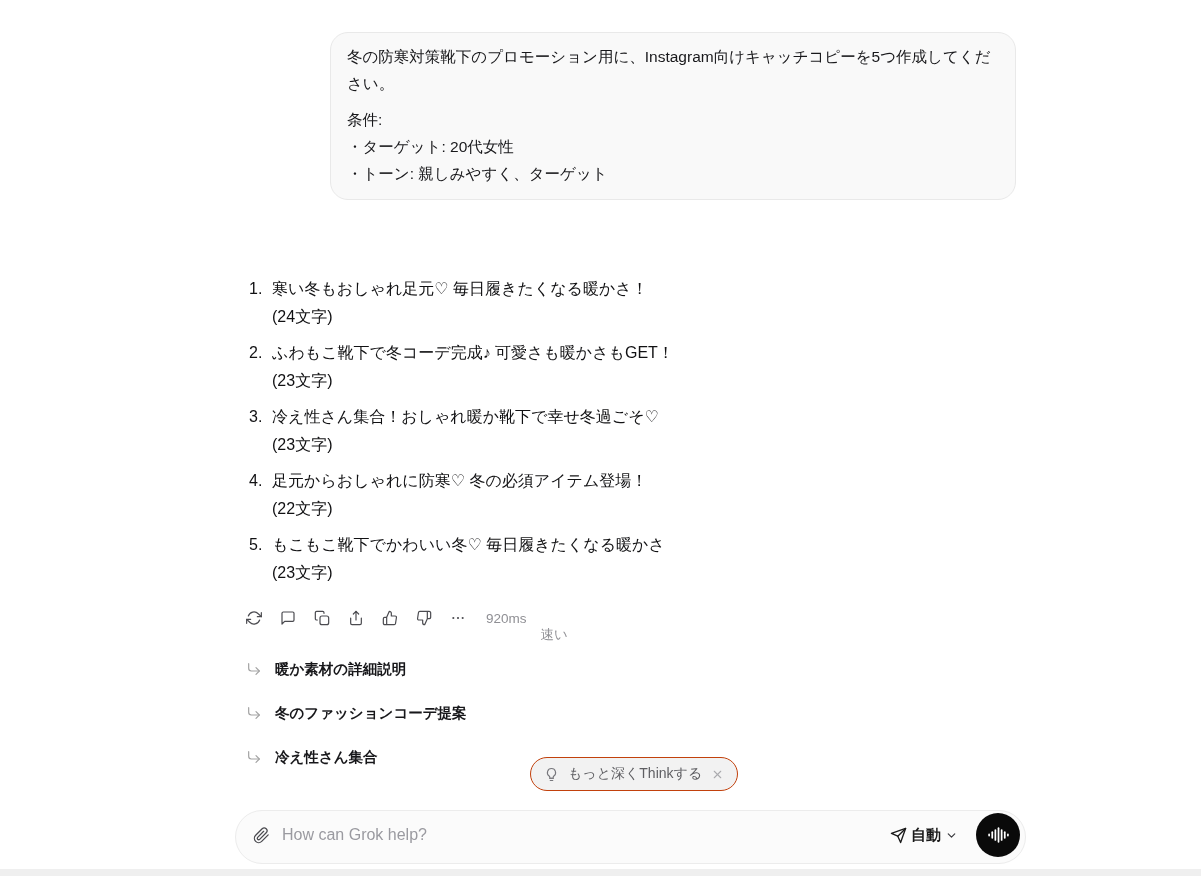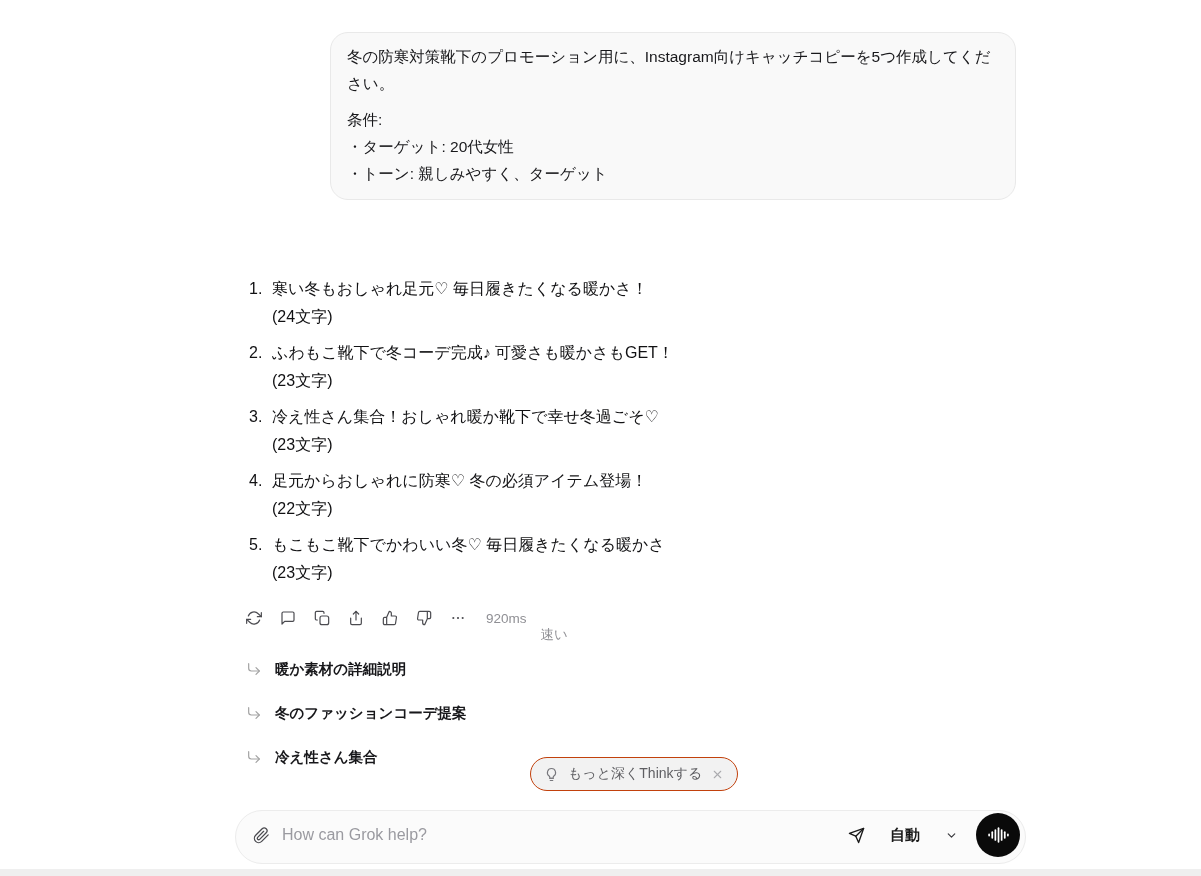--- a/index.html
+++ b/index.html
@@ -87,21 +87,21 @@
     padding: 0 5px 4px 17px;
   }
   .attach-btn { background: none; border: none; padding: 0; cursor: pointer; display: flex; }
   .composer input {
     flex: 1; margin-left: 12px; border: none; outline: none; background: transparent;
     font-size: 16px; color: #141414;
     font-family: "Liberation Sans", "DejaVu Sans", sans-serif;
   }
   .composer input::placeholder { color: #9a9aa0; }
   .mode-select {
-    display: flex; align-items: center; gap: 25px;
+    display: flex; align-items: center; gap: 4px;
     background: none; border: none; padding: 0 10px 0 0; cursor: pointer;
     font-size: 15px; font-weight: 600; color: #1a1a1a;
     font-family: "Liberation Sans", "DejaVu Sans", sans-serif;
   }
   .voice-btn {
     width: 44px; height: 44px; border-radius: 50%;
     background: #0a0a0a; border: none; cursor: pointer;
     display: flex; align-items: center; justify-content: center;
     margin-left: 8px;
   }

